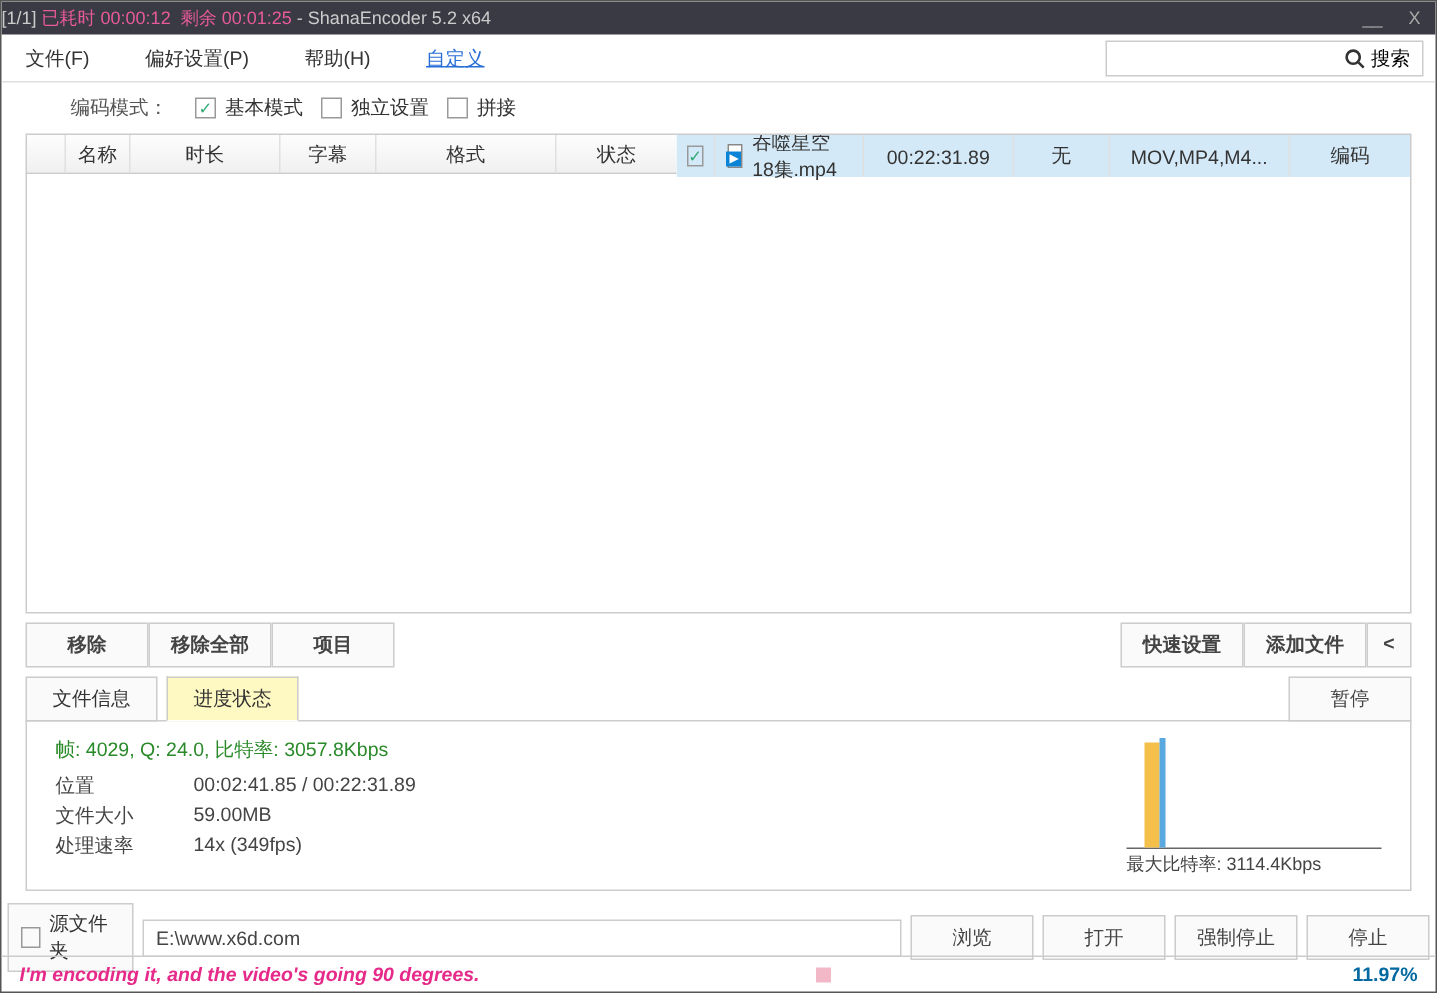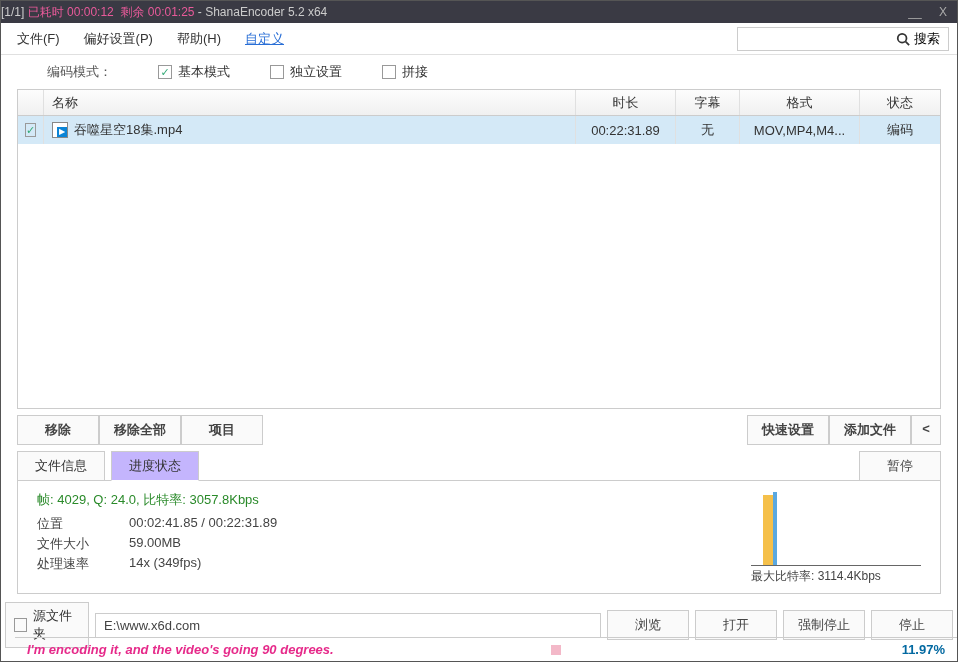--- a/index.html
+++ b/index.html
@@ -1,65 +1,65 @@
 <!DOCTYPE html>
 <html><head>
 <meta charset="utf-8">
 <style>
 * { box-sizing: border-box; margin: 0; padding: 0; font-family: "Microsoft YaHei", "Segoe UI", sans-serif; }
 body { background: #fff; font-size: 13px; color: #333; width: 958px; height: 662px; overflow: hidden; border: 1px solid #555; }
 .titlebar { background: #3a3a44; height: 22px; display: flex; align-items: center; color: #ccc; font-size: 12px; position: relative; }
 .titlebar-text { flex: 1; }
 .titlebar-text .ht { color: #e85a9a; }
 .titlebar-ctrl { width: 28px; text-align: center; cursor: pointer; color: #aaa; }
-.menubar { height: 32px; display: flex; align-items: center; padding: 0 8px; border-bottom: 1px solid #e0e0e0; gap: 8px; }
+.menubar { height: 32px; display: flex; align-items: center; padding: 0 8px; border-bottom: 1px solid #e0e0e0; gap: 21px; }
 .menu-item { padding: 4px 8px; cursor: pointer; }
 .menu-item.custom { color: #2a6fd6; text-decoration: underline; }
 .search-box { margin-left: auto; display: flex; align-items: center; border: 1px solid #ccc; height: 24px; }
 .search-input { border: none; outline: none; width: 150px; padding: 0 6px; font-size: 12px; }
 .search-btn { border: none; background: none; padding: 0 8px; cursor: pointer; display: flex; align-items: center; gap: 4px; font-size: 13px; }
-.mode-row { height: 34px; display: flex; align-items: center; padding: 0 16px; gap: 40px; }
+.mode-row { height: 34px; display: flex; align-items: center; padding: 0 16px; gap: 12px; }
 .mode-label { color: #555; margin-right: 6px; padding-left: 30px;}
 .chk { display: inline-flex; align-items: center; gap: 6px; cursor: pointer; }
 .chk-box { width: 14px; height: 14px; border: 1px solid #999; display: inline-flex; align-items: center; justify-content: center; font-size: 11px; color: #3a7; }
-.table-wrap { margin: 0 16px; border: 1px solid #ccc; height: 320px; display: flex; flex-direction: column; }
+.table-wrap { margin: 0 16px; border: 1px solid #ccc; height: 320px; display: flex; flex-direction: row; }
 .thead { display: flex; background: linear-gradient(#fdfdfd,#f0f0f0); border-bottom: 1px solid #ccc; height: 26px; }
 .th, .td { border-right: 1px solid #e0e0e0; padding: 4px 8px; display: flex; align-items: center; }
 .col-chk { width: 26px; justify-content: center; }
 .col-name { flex: 1; }
 .col-dur { width: 100px; justify-content: center; }
 .col-sub { width: 64px; justify-content: center; }
 .col-fmt { width: 120px; justify-content: center; }
 .col-st { width: 80px; justify-content: center; border-right: none; }
 .tbody { flex: 1; overflow: auto; }
 .trow { display: flex; height: 28px; background: #d4e9f7; }
 .file-ico { width: 16px; height: 16px; background: #fff; border: 1px solid #888; display: inline-flex; margin-right: 6px; position: relative; }
 .file-ico::after { content: "▶"; font-size: 8px; color: #fff; background: #0a84d6; position: absolute; bottom: 0; right: 0; width: 10px; height: 10px; line-height: 10px; text-align: center; }
 .btn-row { margin: 6px 16px; display: flex; gap: 0; font-weight: bold; }
 .btn { border: 1px solid #ccc; background: #fafafa; padding: 5px 0; width: 82px; text-align: center; cursor: pointer; font-size: 13px; color: #444; }
 .btn.sm { width: 30px; }
 .spacer { flex: 1; }
 .tabs-row { margin: 4px 16px 0; display: flex; gap: 6px; }
 .tab { border: 1px solid #ccc; background: #fafafa; padding: 5px 0; width: 88px; text-align: center; cursor: pointer; }
-.tab.active { background: #c4b5fd; border-bottom-color: #fff; position: relative; z-index: 2; }
+.tab.active { background: #fef9c3; border-bottom-color: #fff; position: relative; z-index: 2; }
 .info-panel { margin: -1px 16px 0; border: 1px solid #ccc; padding: 10px 19px 8px; display: flex; position: relative; }
 .info-left { flex: 1; }
 .stats-line { color: #2a8a2a; margin-bottom: 6px; }
 .kv { display: flex; margin: 2px 0; }
 .kv .k { width: 92px; color: #444; }
 .kv .v { color: #444; }
 .graph-box { width: 170px; }
 .graph { height: 75px; border-bottom: 1px solid #666; position: relative; margin-bottom: 2px; }
 .bar1 { position: absolute; left: 12px; bottom: 0; width: 10px; height: 70px; background: #f5c04a; }
 .bar2 { position: absolute; left: 22px; bottom: 0; width: 4px; height: 73px; background: #5aa8e0; }
 .graph-label { font-size: 12px; color: #444; }
 .path-row { margin: 8px 4px; display: flex; gap: 6px; align-items: center; }
 .path-chk-wrap { display: flex; align-items: center; gap: 6px; border: 1px solid #ccc; padding: 4px 8px; width: 84px; background: #fafafa; }
 .path-input { flex: 1; border: 1px solid #ccc; padding: 4px 8px; font-size: 13px; color: #444; outline: none; }
-.status-bar { position: absolute; bottom: 1px; left: 15px; right: 1px; height: 24px; border-top: 1px solid #ccc; display: flex; align-items: center; padding: 0 12px; }
+.status-bar { position: absolute; bottom: 1px; left: 1px; right: 1px; height: 24px; border-top: 1px solid #ccc; display: flex; align-items: center; padding: 0 12px; }
 .status-text { color: #e62a8a; font-weight: bold; font-style: italic; font-size: 13px; }
 .status-pct { margin-left: auto; color: #0369a1; font-weight: bold; padding-left: 12px; }
 .prog-sq { width: 10px; height: 10px; background: #f3b8c8; margin-left: auto; margin-right: 112px; }
 svg { display: block; }
 </style>
 </head>
 <body>
 
 <div class="titlebar">
   <div class="titlebar-text">

